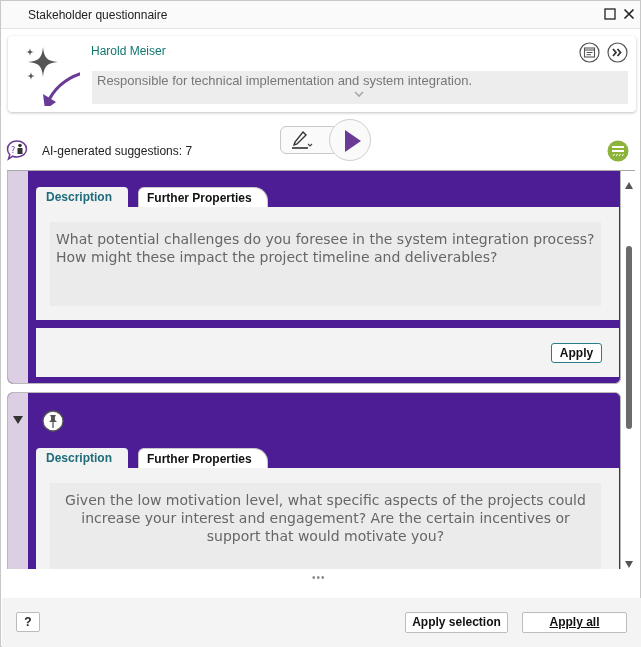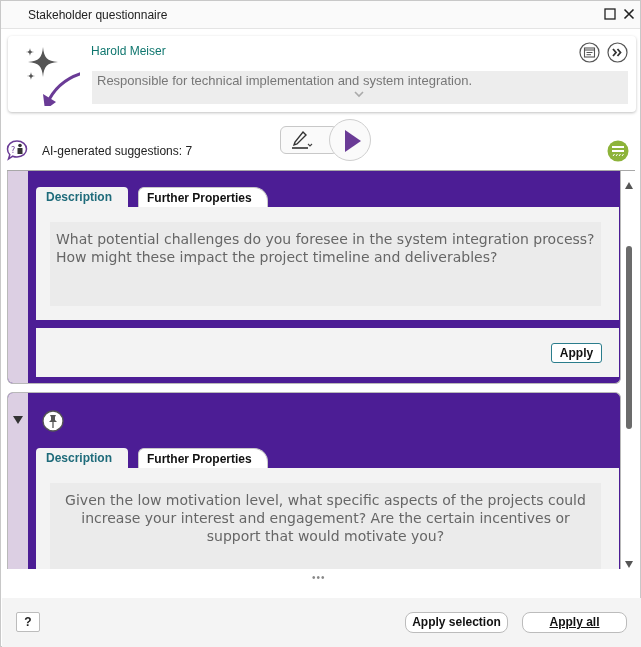--- a/index.html
+++ b/index.html
@@ -65,21 +65,21 @@
   .sb-up { position: absolute; left: 3px; top: 3px; width: 0; height: 0; border-left: 4px solid transparent; border-right: 4px solid transparent; border-bottom: 7px solid #555; cursor: pointer; }
   .sb-down { position: absolute; left: 3px; bottom: 3px; width: 0; height: 0; border-left: 4px solid transparent; border-right: 4px solid transparent; border-top: 7px solid #555; cursor: pointer; }
   .sb-thumb { position: absolute; left: 4px; top: 67px; width: 6px; height: 183px; background: #6b6b6b; border-radius: 3px; cursor: pointer; }
 
   .splitter { position: absolute; left: 311px; top: 571px; font-size: 10px; color: #888; letter-spacing: 1px; cursor: ns-resize; }
 
   
   .footer { position: absolute; left: 1px; top: 597px; width: 639px; height: 49px; background: #f4f4f4; }
   .help-btn { position: absolute; left: 14px; top: 14px; width: 24px; height: 20px; border: 1px solid #bcbcbc; border-radius: 2px; background: #fff; font-size: 12px; font-weight: bold; text-align: center; line-height: 18px; cursor: pointer; }
   .disclaimer { position: absolute; left: 51px; top: 19px; font-size: 8px; color: #444; white-space: nowrap; }
-  .foot-btn { position: absolute; top: 14px; height: 21px; border: 1px solid #bcbcbc; border-radius: 8px; background: #fff; font-size: 12px; font-weight: bold; color: #111; text-align: center; line-height: 19px; cursor: pointer; }
+  .foot-btn { position: absolute; top: 14px; height: 21px; border: 1px solid #bcbcbc; border-radius: 2px; background: #fff; font-size: 12px; font-weight: bold; color: #111; text-align: center; line-height: 19px; cursor: pointer; }
   .btn-apply-sel { left: 403px; width: 103px; }
   .btn-apply-all { left: 520px; width: 105px; text-decoration: underline; }
 </style>
 </head>
 <body>
 
 <div class="window">
 
   <div class="titlebar">
     <span class="title">Stakeholder questionnaire</span>

